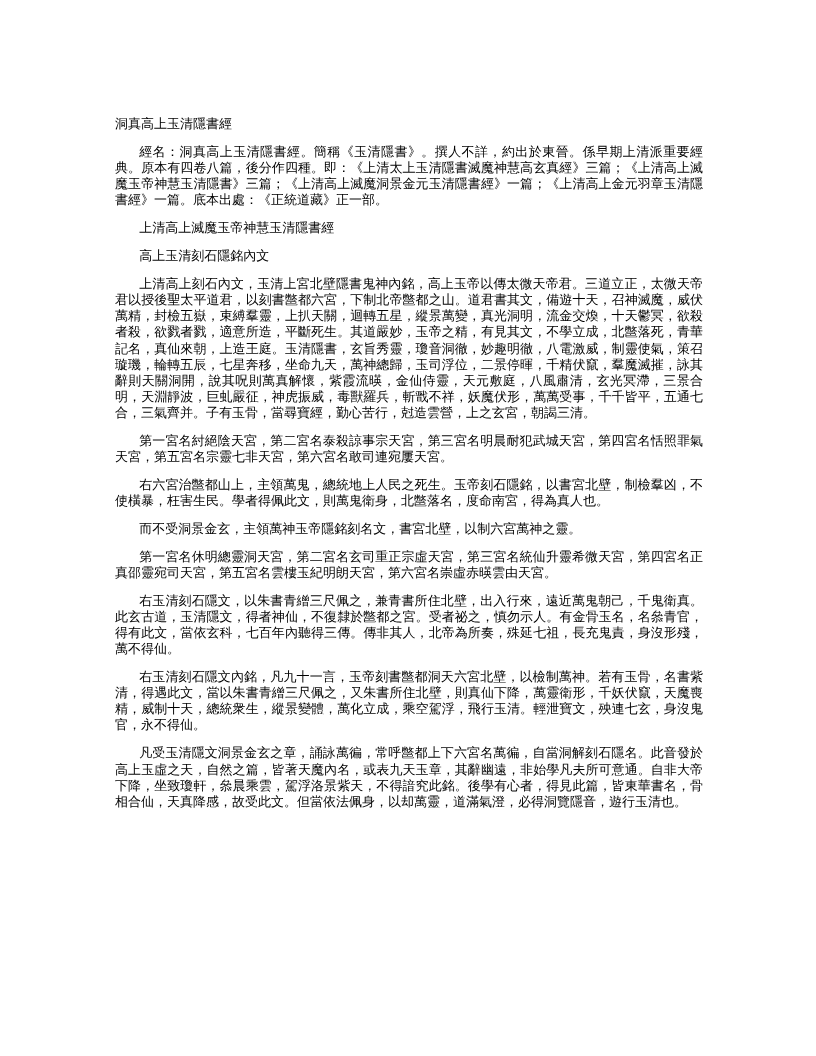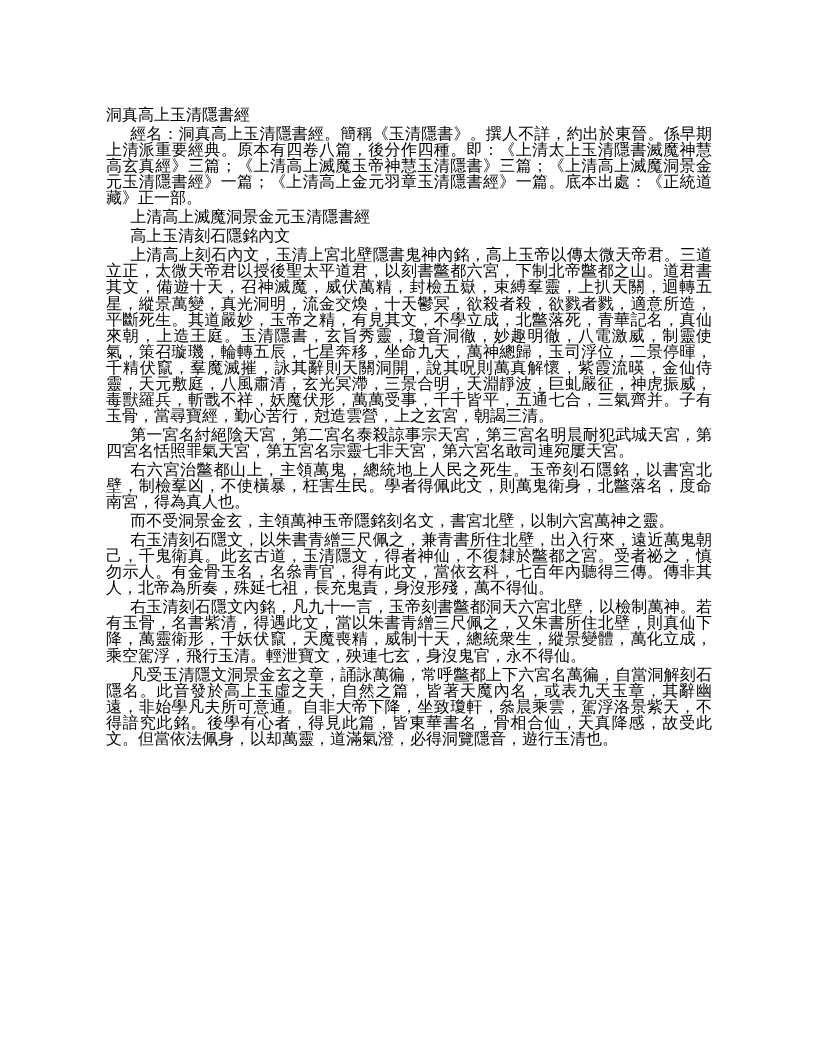--- a/index.html
+++ b/index.html
@@ -24,23 +24,23 @@
     background: #ffffff;
   }
   .text-block {
     position: absolute;
     left: 103px;
     top: 104px;
     width: 612px;
   }
   
   p.ln {
-    margin: 3px;
+    margin: 12px;
     padding: 0;
-    font-size: 16px;
+    font-size: 13px;
     line-height: 16.05px;
     text-align: justify;
     text-justify: inter-ideograph;
     letter-spacing: 0;
     font-family: "DejaVu Serif", "Liberation Serif", serif;
     word-break: break-all;
     overflow-wrap: break-word;
     text-indent: 0;
   }
   
@@ -61,34 +61,35 @@
 </head>
 <body>
 
 <div class="page">
   <div class="text-block">
 
     <p class="ln title">洞真高上玉清隱書經</p>
 
     <p class="ln ind">經名：洞真高上玉清隱書經。簡稱《玉清隱書》。撰人不詳，約出於東晉。係早期上清派重要經典。原本有四卷八篇，後分作四種。即：《上清太上玉清隱書滅魔神慧高玄真經》三篇；《上清高上滅魔玉帝神慧玉清隱書》三篇；《上清高上滅魔洞景金元玉清隱書經》一篇；《上清高上金元羽章玉清隱書經》一篇。底本出處：《正統道藏》正一部。</p>
 
-    <p class="ln head">上清高上滅魔洞景金元玉清隱書經</p>
+    <p class="ln head">上清高上滅魔玉帝神慧玉清隱書經</p>
 
     <p class="ln head">高上玉清刻石隱銘內文</p>
 
     <p class="ln ind">上清高上刻石內文，玉清上宮北壁隱書鬼神內銘，高上玉帝以傳太微天帝君。三道立正，太微天帝君以授後聖太平道君，以刻書鄨都六宮，下制北帝鄨都之山。道君書其文，備遊十天，召神滅魔，威伏萬精，封檢五嶽，束縛羣靈，上扒天關，迴轉五星，縱景萬變，真光洞明，流金交煥，十天鬱冥，欲殺者殺，欲戮者戮，適意所造，平斷死生。其道嚴妙，玉帝之精，有見其文，不學立成，北鄨落死，青華記名，真仙來朝，上造王庭。玉清隱書，玄旨秀靈，瓊音洞徹，妙趣明徹，八電激威，制靈使氣，策召璇璣，輪轉五辰，七星奔移，坐命九天，萬神總歸，玉司浮位，二景停暉，千精伏竄，羣魔滅摧，詠其辭則天關洞開，說其呪則萬真解懷，紫霞流暎，金仙侍靈，天元敷庭，八風肅清，玄光冥滯，三景合明，天淵靜波，巨虬嚴征，神虎振威，毒獸羅兵，斬戬不祥，妖魔伏形，萬萬受事，千千皆平，五通七合，三氣齊并。子有玉骨，當尋寶經，勤心苦行，尅造雲營，上之玄宮，朝謁三清。</p>
 
 
 
     <p class="ln ind">第一宮名紂絕陰天宮，第二宮名泰殺諒事宗天宮，第三宮名明晨耐犯武城天宮，第四宮名恬照罪氣天宮，第五宮名宗靈七非天宮，第六宮名敢司連宛屢天宮。</p>
 
     <p class="ln ind">右六宮治鄨都山上，主領萬鬼，總統地上人民之死生。玉帝刻石隱銘，以書宮北壁，制檢羣凶，不使橫暴，枉害生民。學者得佩此文，則萬鬼衛身，北鄨落名，度命南宮，得為真人也。</p>
 
     <p class="ln ind">而不受洞景金玄，主領萬神玉帝隱銘刻名文，書宮北壁，以制六宮萬神之靈。</p>
 
+    <p class="ln ind">第一宮名休明總靈洞天宮，第二宮名玄司重正宗虛天宮，第三宮名統仙升靈希微天宮，第四宮名正真邵靈宛司天宮，第五宮名雲樓玉紀明朗天宮，第六宮名崇虛赤暎雲由天宮。</p>
 
 
     <p class="ln ind">右玉清刻石隱文，以朱書青繒三尺佩之，兼青書所住北壁，出入行來，遠近萬鬼朝己，千鬼衛真。此玄古道，玉清隱文，得者神仙，不復隸於鄨都之宮。受者祕之，慎勿示人。有金骨玉名，名叅青官，得有此文，當依玄科，七百年內聽得三傳。傳非其人，北帝為所奏，殊延七祖，長充鬼責，身沒形殘，萬不得仙。</p>
 
     <p class="ln ind">右玉清刻石隱文內銘，凡九十一言，玉帝刻書鄨都洞天六宮北壁，以檢制萬神。若有玉骨，名書紫清，得遇此文，當以朱書青繒三尺佩之，又朱書所住北壁，則真仙下降，萬靈衛形，千妖伏竄，天魔喪精，威制十天，總統衆生，縱景變體，萬化立成，乘空駕浮，飛行玉清。輕泄寶文，殃連七玄，身沒鬼官，永不得仙。</p>
 
     <p class="ln ind">凡受玉清隱文洞景金玄之章，誦詠萬徧，常呼鄨都上下六宮名萬徧，自當洞解刻石隱名。此音發於高上玉虛之天，自然之篇，皆著天魔內名，或表九天玉章，其辭幽遠，非始學凡夫所可意通。自非大帝下降，坐致瓊軒，叅晨乘雲，駕浮洛景紫天，不得諳究此銘。後學有心者，得見此篇，皆東華書名，骨相合仙，天真降感，故受此文。但當依法佩身，以却萬靈，道滿氣澄，必得洞覽隱音，遊行玉清也。</p>
 
 
   </div>

